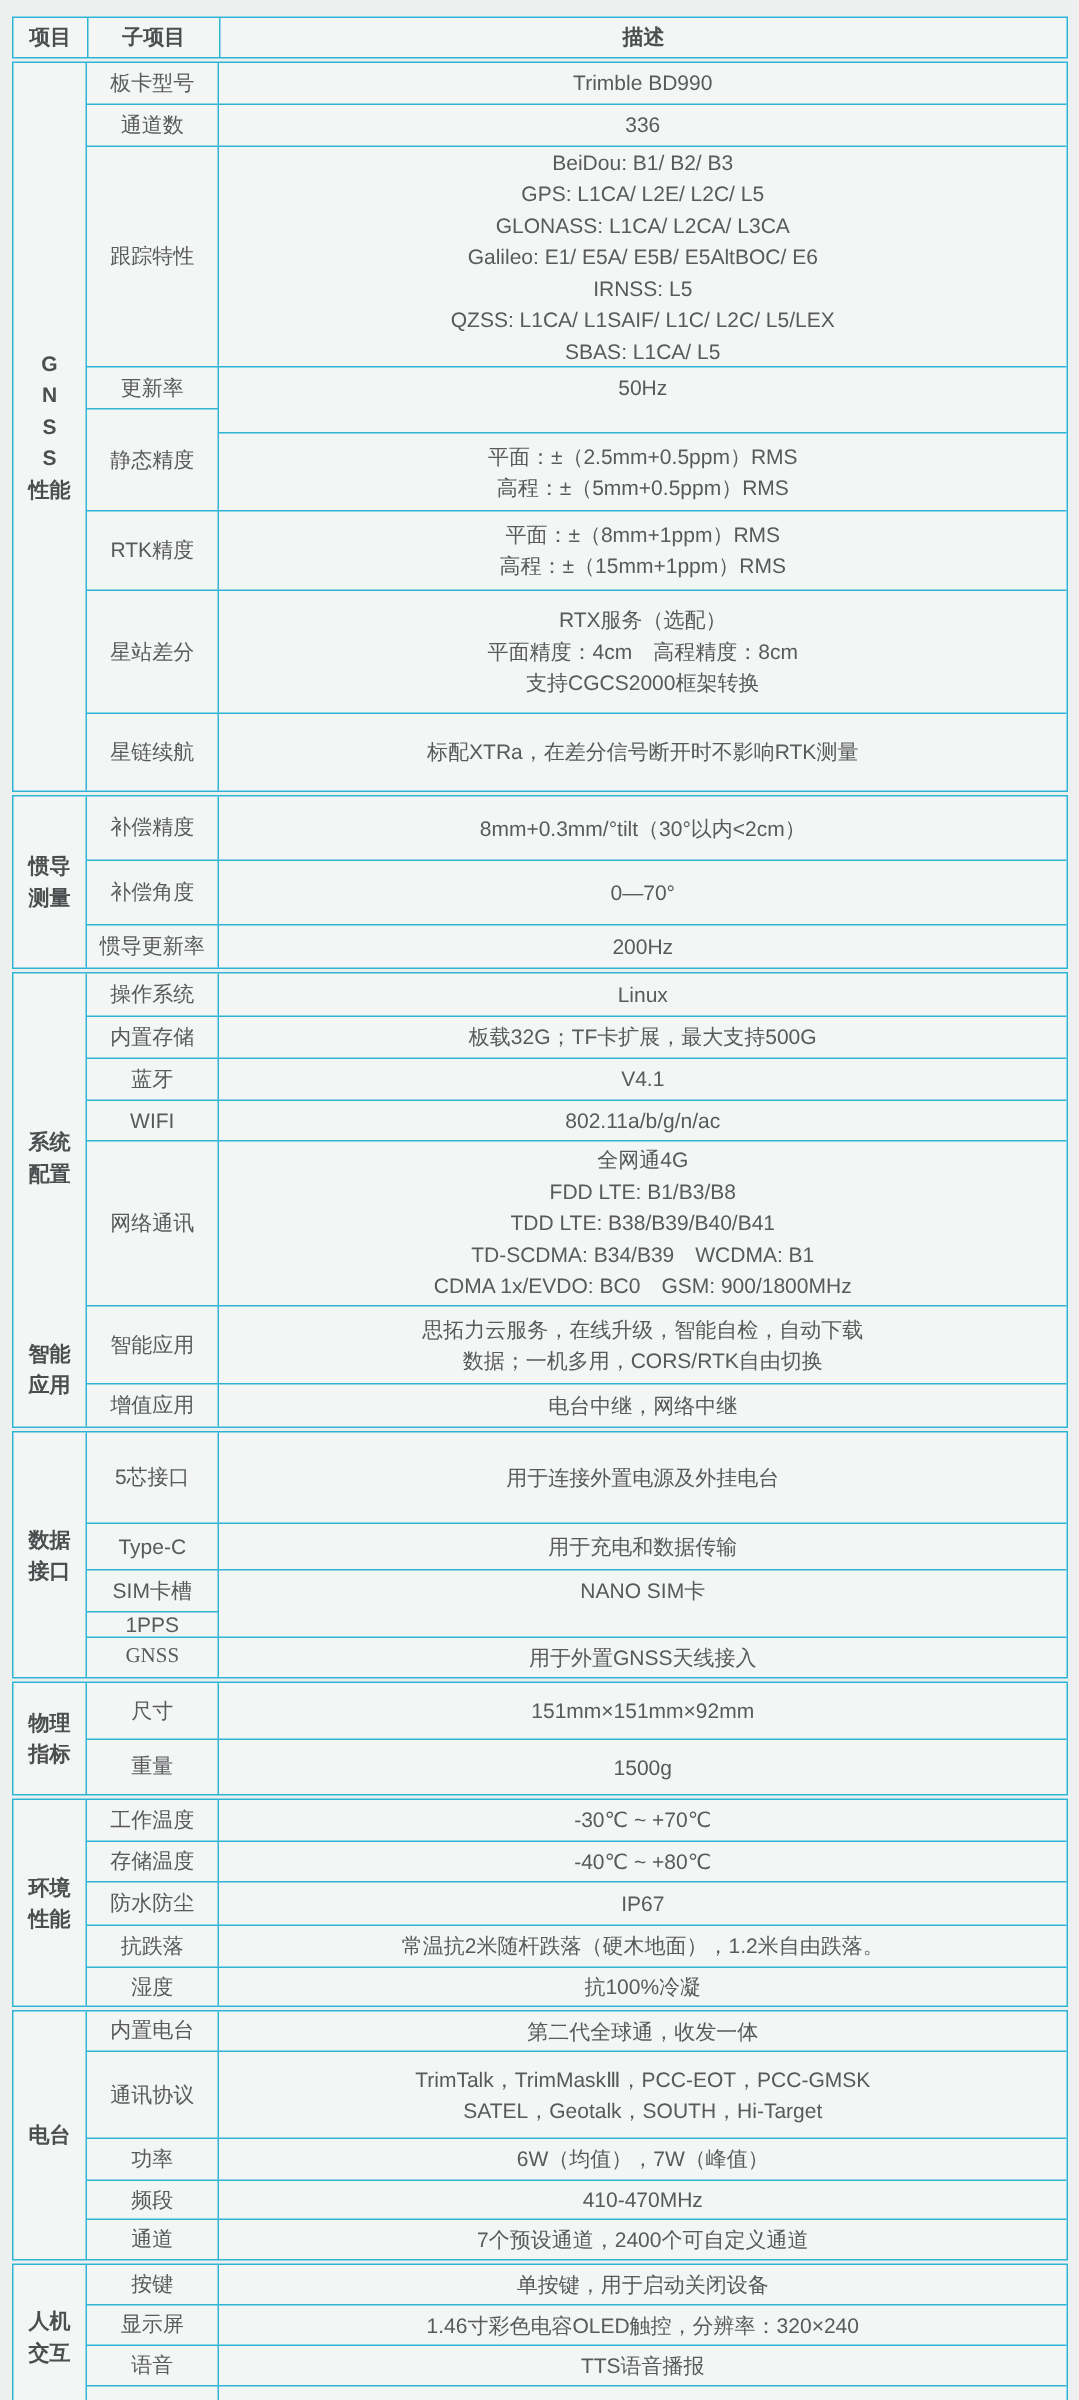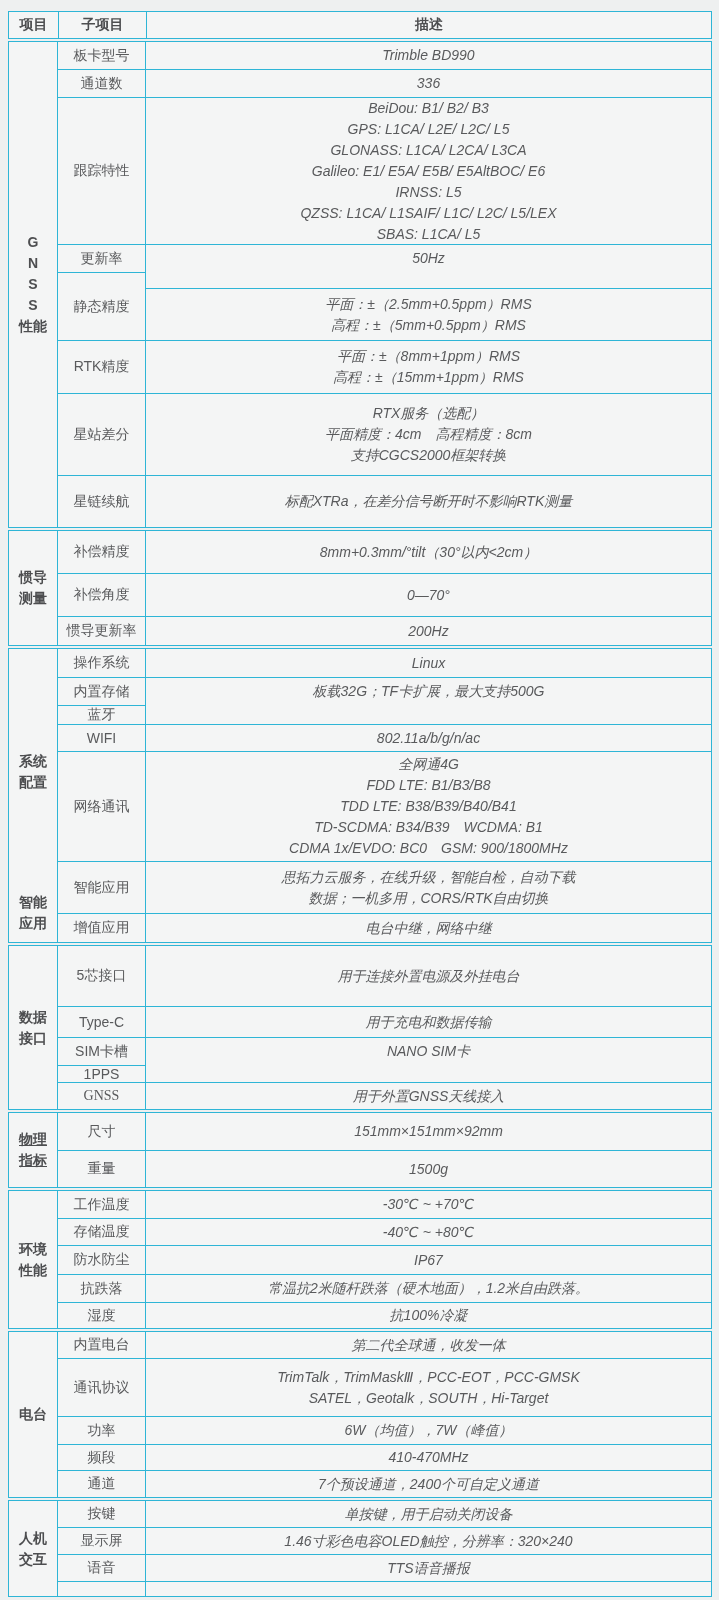--- a/index.html
+++ b/index.html
@@ -41,21 +41,21 @@
   .cat-label{line-height:20px;}
   .cat-label.gnss{line-height:26px;}
   .cat.dual .cat-label{position:absolute;left:0;right:0;}
   .cat.dual .cat-label.a{top:102px;}
   .cat.dual .cat-label.b{top:243px;}
   .cell{
     display:flex;flex-direction:column;align-items:center;justify-content:center;
     text-align:center;
   }
   .sub{grid-column:2;border-right:1px solid var(--table_border);padding:0 2px;}
-  .desc{grid-column:3;padding:0 6px;font-style:italic;}
+  .desc{grid-column:3;padding:0 6px;}
   .bt{border-top:1px solid var(--table_border);}
   .dline,.cat-line{line-height:21px;}
   .cat-line{display:block;}
 </style>
 </head>
 <body>
 
 <div id="wrap">
     <div class="sec head">
       <div class="hcell" style="grid-column: 1;">项目</div>
@@ -148,20 +148,23 @@
       </div>
       <div class="cell sub" style="grid-row: 1;">操作系统</div>
       <div class="cell desc" style="grid-row: 1; height: 28px;">
         <div class="dline">Linux</div>
       </div>
       <div class="cell sub bt" style="grid-row: 2;">内置存储</div>
       <div class="cell desc bt" style="grid-row: 2; height: 27px;">
         <div class="dline">板载32G；TF卡扩展，最大支持500G</div>
       </div>
       <div class="cell sub bt" style="grid-row: 3;">蓝牙</div>
+      <div class="cell desc bt" style="grid-row: 3; height: 27px;">
+        <div class="dline">V4.1</div>
+      </div>
       <div class="cell sub bt" style="grid-row: 4;">WIFI</div>
       <div class="cell desc bt" style="grid-row: 4; height: 26px;">
         <div class="dline">802.11a/b/g/n/ac</div>
       </div>
       <div class="cell sub bt" style="grid-row: 5;">网络通讯</div>
       <div class="cell desc bt" style="grid-row: 5; height: 109px;">
         <div class="dline">全网通4G</div>
         <div class="dline">FDD LTE: B1/B3/B8</div>
         <div class="dline">TDD LTE: B38/B39/B40/B41</div>
         <div class="dline">TD-SCDMA: B34/B39　WCDMA: B1</div>
@@ -196,21 +199,21 @@
       <div class="cell desc bt" style="grid-row: 3; height: 27px;">
         <div class="dline">NANO SIM卡</div>
       </div>
       <div class="cell sub bt" style="grid-row: 4;">1PPS</div>
       <div class="cell sub bt" style="grid-row: 5; font-family: Liberation Serif, serif;">GNSS</div>
       <div class="cell desc bt" style="grid-row: 5; height: 26px;">
         <div class="dline">用于外置GNSS天线接入</div>
       </div>
     </div>
     <div class="sec">
-      <div class="cat" style="grid-row: 1 / span 2; text-decoration: underline;">
+      <div class="cat" style="grid-row: 1 / span 2;">
         <div class="cat-label a">
           <div class="cat-line">物理</div>
           <div class="cat-line">指标</div>
         </div>
       </div>
       <div class="cell sub" style="grid-row: 1;">尺寸</div>
       <div class="cell desc" style="grid-row: 1; height: 37px;">
         <div class="dline">151mm×151mm×92mm</div>
       </div>
       <div class="cell sub bt" style="grid-row: 2; text-align: center;">重量</div>

